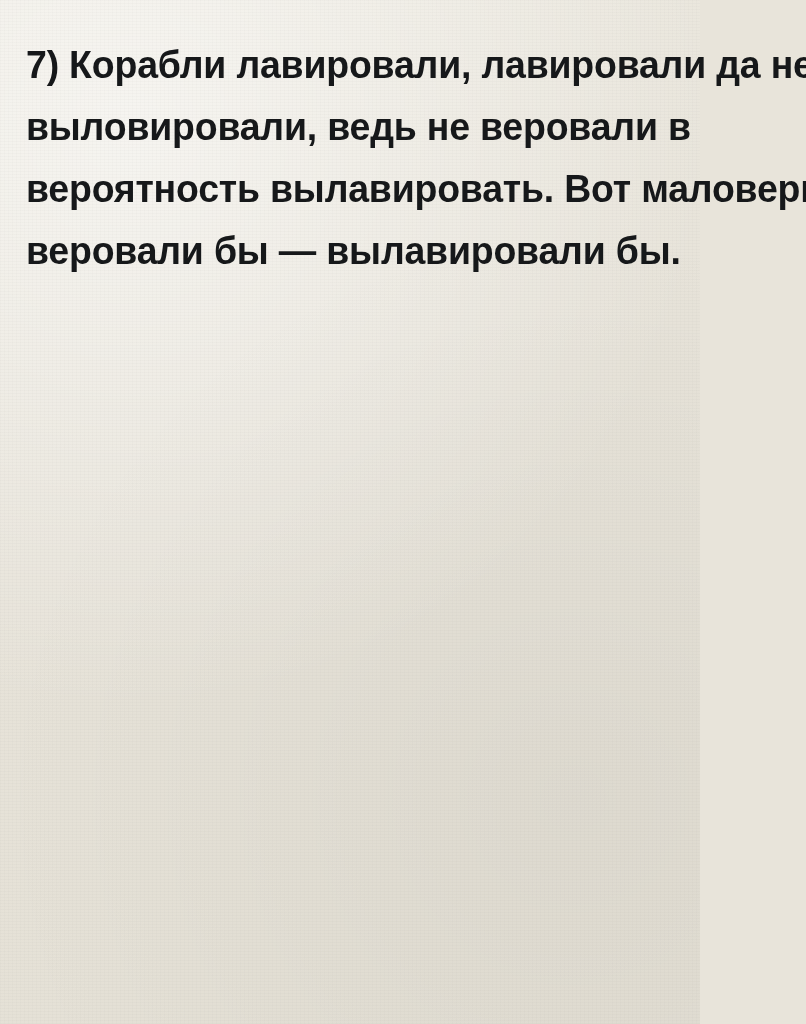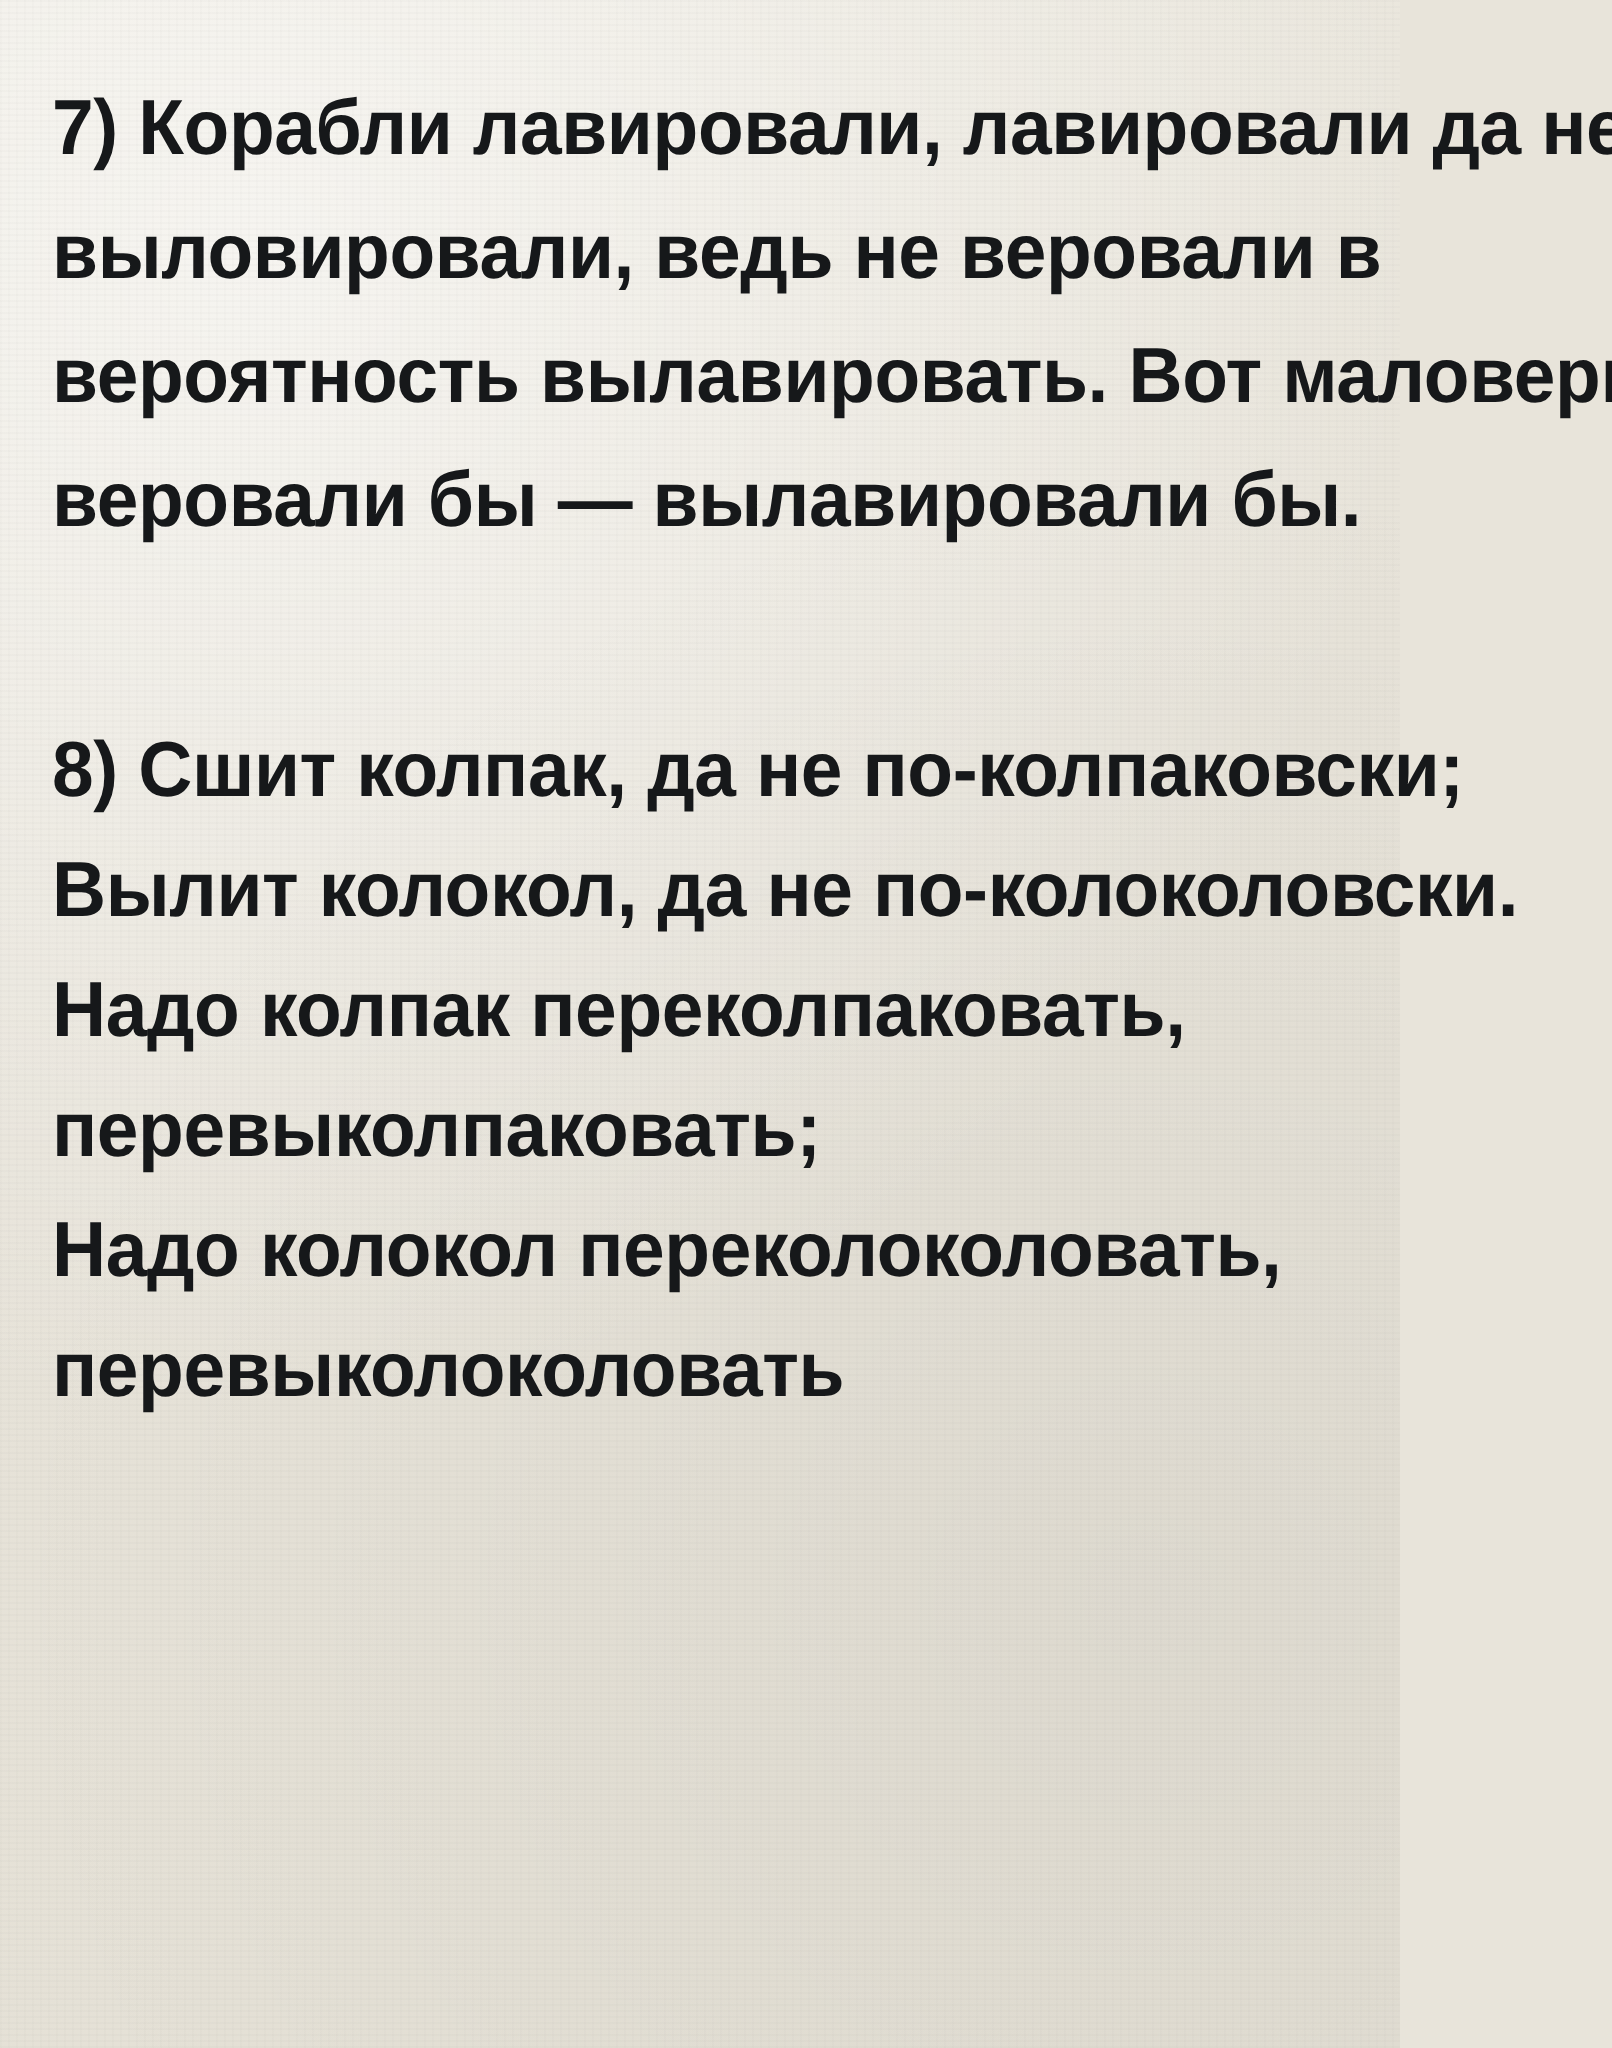--- a/index.html
+++ b/index.html
@@ -55,22 +55,14 @@
 
 <div class="page">
 
   <div class="block">
     <div class="line">7) Корабли лавировали, лавировали да не</div>
     <div class="line">выловировали, ведь не веровали в</div>
     <div class="line">вероятность вылавировать. Вот маловеры:</div>
     <div class="line">веровали бы — вылавировали бы.</div>
   </div>
 
-  <div class="block">
-    <div class="line tight">8) Сшит колпак, да не по-колпаковски;</div>
-    <div class="line tight">Вылит колокол, да не по-колоколовски.</div>
-    <div class="line tight">Надо колпак переколпаковать,</div>
-    <div class="line tight">перевыколпаковать;</div>
-    <div class="line tight">Надо колокол переколоколовать,</div>
-    <div class="line tight">перевыколоколовать</div>
-  </div>
 
 </div>
 
 </body></html>

